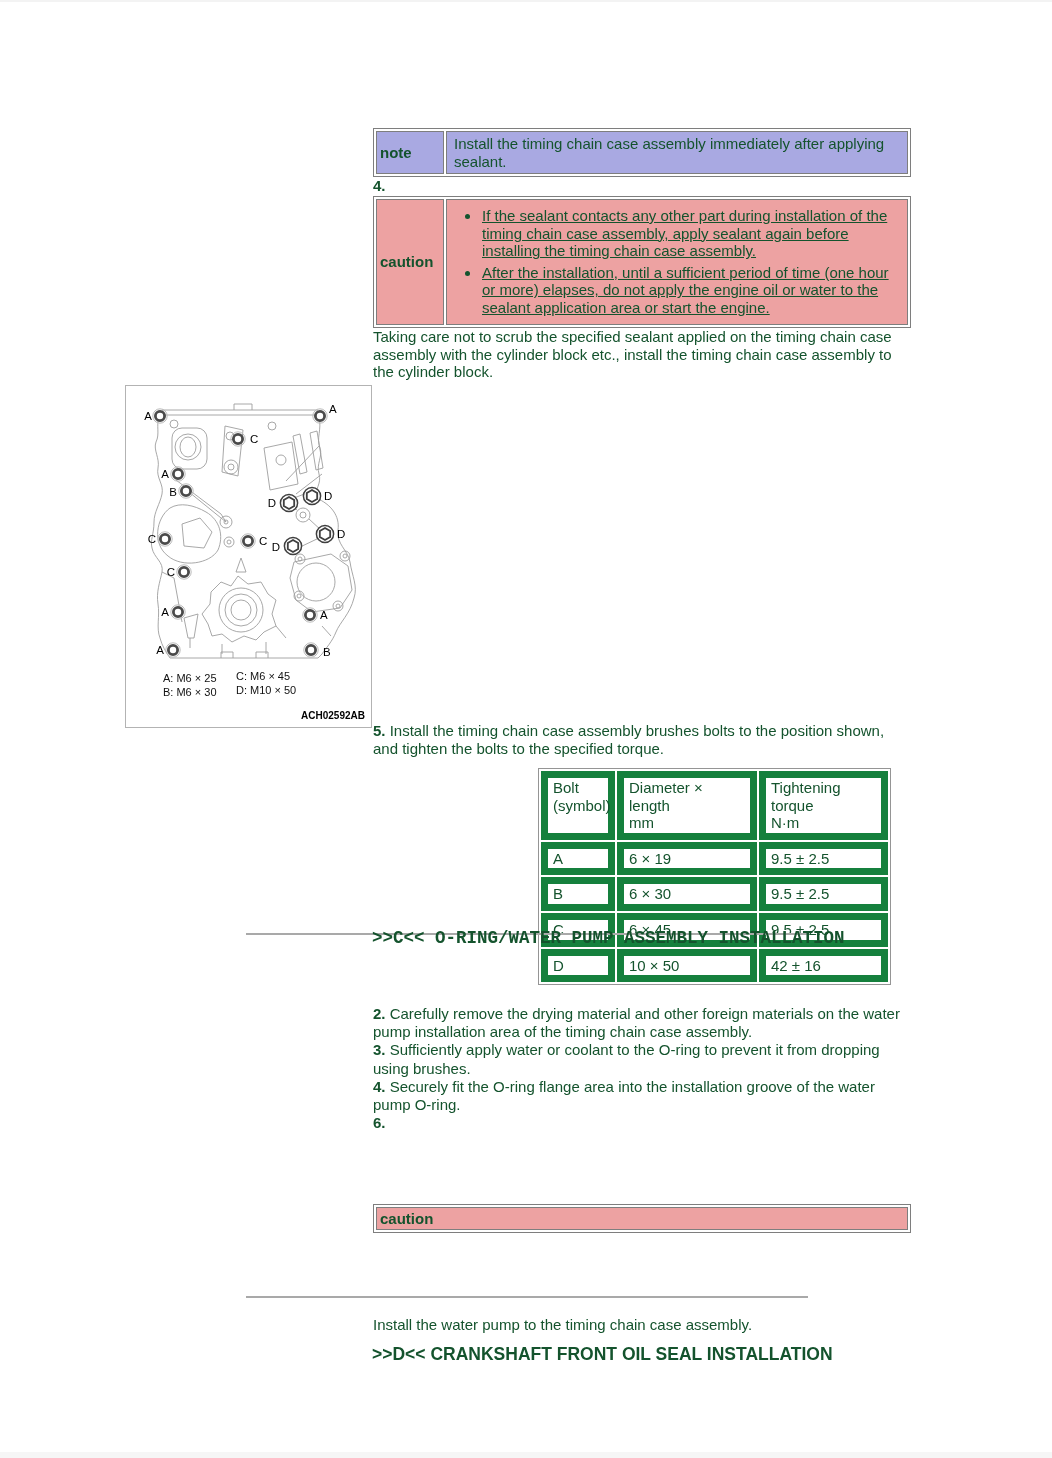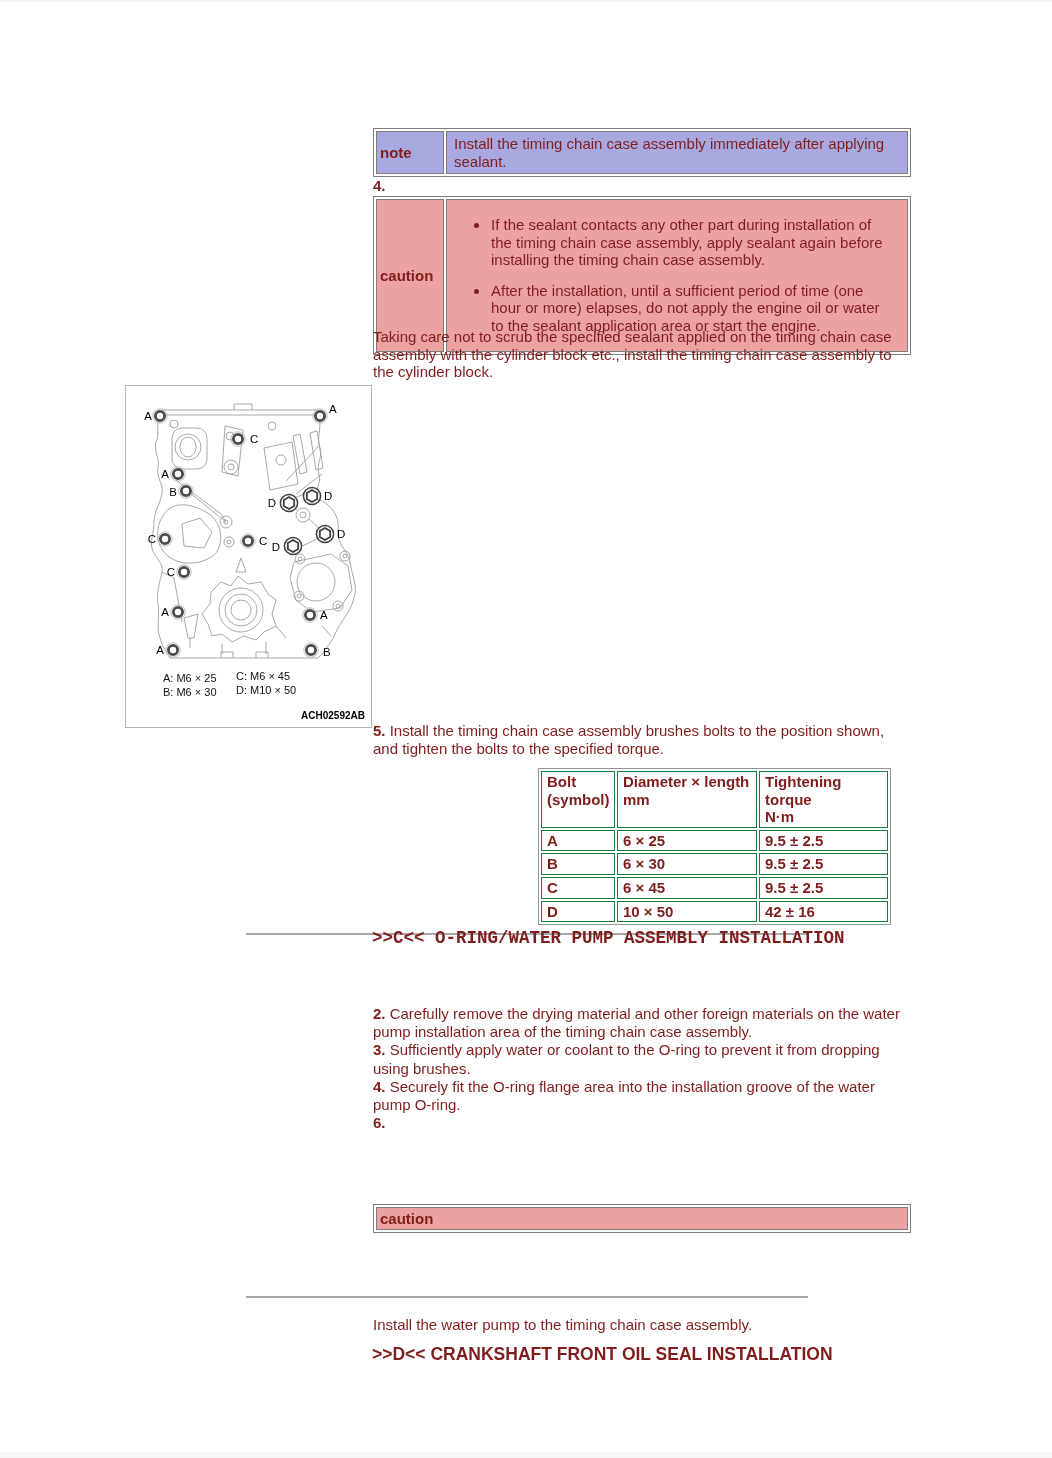--- a/index.html
+++ b/index.html
@@ -1,54 +1,54 @@
 <!DOCTYPE html>
 <html style="--note-bg: #a9a9e2; --caution-bg: #eda2a2;"><head>
 <meta charset="utf-8">
 <style>
   html,body { margin:0; padding:0; background:#ffffff; }
   #page {
     position:relative; width:1052px; height:1458px; background:#ffffff;
-    font-family:"Liberation Sans", sans-serif; color:#7f1d1d; overflow:hidden;
+    font-family:"Liberation Sans", sans-serif; color:#14532d; overflow:hidden;
   }
   .abs { position:absolute; }
   .edge-strip { position:absolute; left:0; width:1052px; background:#f3f3f3; }
 
   
   .callout {
     display:table; border:1px solid #7e7e7e; border-spacing:2px;
     width:538px; box-sizing:border-box; background:#fff;
   }
   .co-label {
     display:table-cell; width:60px; border:1px solid #7e7e7e;
     font-weight:bold; font-size:15px; vertical-align:middle; padding:2px 3px;
   }
   .co-body {
     display:table-cell; border:1px solid #7e7e7e;
     font-size:15px; line-height:17.6px; vertical-align:middle; padding:3px 7px;
   }
   .note .co-label, .note .co-body { background:var(--note-bg,#a9a9e2); }
   .caution .co-label, .caution .co-body { background:var(--caution-bg,#eda2a2); }
   .co-body ul { margin:3px 0; padding-left:23px; }
-  .co-body li { padding-left:1px; margin:13px; }
+  .co-body li { padding-left:1px; margin:4px;text-decoration:underline; }
 
   .bodytext { font-size:15px; line-height:17.7px; }
   .stepnum { font-size:15px; font-weight:bold; }
   .step { margin:0; font-size:15px; line-height:18.2px; }
   .step b { font-weight:bold; }
 
   h2.section-title { margin:0; font-size:17.5px; font-weight:bold; white-space:nowrap; }
   .divider { height:2px; background:#a9a9a9; }
 
   table.spec {
     border-collapse:separate; border-spacing:2px; border:1px solid #959595;
     table-layout:fixed; width:343px; background:#fff; font-size:15px;
   }
   table.spec th, table.spec td {
-    border:1px solid #15803d; font-weight:bold; text-align:left;
+    border:7px solid #15803d; font-weight:normal; text-align:left;
     vertical-align:top; padding:1px 5px; line-height:17.6px; white-space:pre-line;
   }
 
   figure.diagram {
     margin:0; border:1px solid #b3b3b3; box-sizing:border-box; background:#fff;
   }
   figure.diagram svg { display:block; font-family:"Liberation Sans", sans-serif; }
   .lineart { stroke:#9e9e9e; stroke-width:0.9; fill:none; }
 </style>
 </head>
@@ -245,21 +245,21 @@
 (symbol)</th>
           <th>Diameter × length
 mm</th>
           <th>Tightening torque
 N·m</th>
         </tr>
       </thead>
     <tbody id="torque-body">
         <tr>
           <td>A</td>
-          <td>6 × 25</td>
+          <td>6 × 19</td>
           <td>9.5 ± 2.5</td>
         </tr>
         <tr>
           <td>B</td>
           <td>6 × 30</td>
           <td>9.5 ± 2.5</td>
         </tr>
         <tr>
           <td>C</td>
           <td>6 × 45</td>

